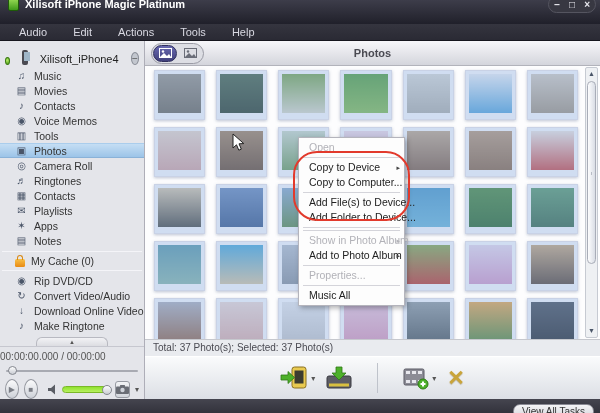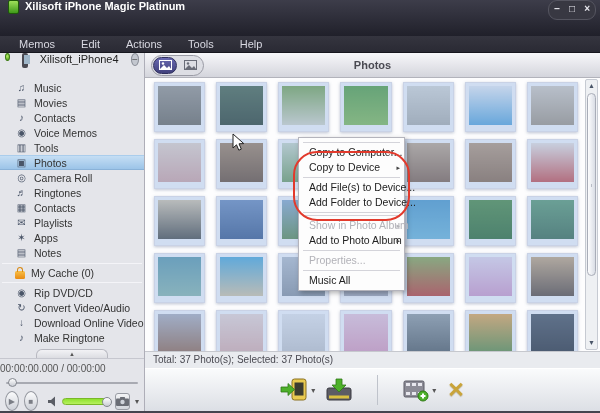--- a/index.html
+++ b/index.html
@@ -1,36 +1,36 @@
 <!DOCTYPE html>
 <html><head>
 <meta charset="utf-8">
 <style>
   * { margin:0; padding:0; box-sizing:border-box; }
   html,body { width:600px; height:413px; font-family:"Liberation Sans", sans-serif; }
   .window { position:relative; width:600px; height:413px; overflow:hidden; background:#e4e5ea; }
 
   
-  .titlebar { height:36px; background:linear-gradient(#3d3d4a,#20202a); display:flex; padding:0 4px 16px 8px; }
+  .titlebar { height:24px; background:linear-gradient(#3d3d4a,#20202a); display:flex; align-items:center; padding:0 4px 16px 8px; }
   .app-icon { width:11px; height:14px; background:linear-gradient(#9fe05a,#3f9a1a); border:1px solid #1e5a08; border-radius:2px; margin-right:6px; }
   .app-title { color:#fff; font-size:11px; font-weight:bold; flex:1; white-space:nowrap; }
   .win-controls { display:flex; background:#383842; border:1px solid #555560; border-radius:9px; padding:1px 5px; gap:9px; }
   .win-btn { color:#e8e8ee; font-size:10px; font-weight:bold; line-height:13px; cursor:default; }
 
   
   .menubar { height:17px; background:linear-gradient(#35353f,#2a2a34); border-bottom:1px solid #16161e; display:flex; align-items:center; padding-left:6px; }
   .menu-item { color:#d9d9e2; font-size:11px; padding:0 13px; line-height:16px; }
 
   
   .content { display:flex; height:358px; }
   .sidebar { width:145px; background:#e4e5ea; border-right:1px solid #aeaeb8; display:flex; flex-direction:column; }
   .main { flex:1; display:flex; flex-direction:column; min-width:0; }
 
   
-  .device-row { height:24px; display:flex; align-items:flex-start; padding:0 5px; gap:12px; }
+  .device-row { height:24px; display:flex; align-items:flex-end; padding:0 5px; gap:12px; }
   .status-dot { width:8px; height:8px; border-radius:50%; background:radial-gradient(circle at 35% 35%, #b8f06a, #4d9a18); border:1px solid #3a7a10; }
   .phone-icon { width:9px; height:15px; background:#4a4a52; border-radius:2px; position:relative; }
   .phone-icon::after { content:''; position:absolute; left:1.5px; top:2px; width:6px; height:9px; background:#9fb6c8; }
   .device-name { font-size:11px; color:#222; flex:1; }
   .eject-btn { width:13px; height:13px; border-radius:50%; background:#c3c7cf; border:1px solid #8a8e98; color:#444; font-size:9px; line-height:11px; text-align:center; }
 
   .nav { padding-top:3px; }
   .nav-item { height:15px; display:flex; align-items:center; padding-left:15px; gap:6px; font-size:10.5px; color:#333; }
   .nav-item.selected { background:linear-gradient(#c5def4,#9cc4e8); border-top:1px solid #aacdec; border-bottom:1px solid #8ab2d8; }
   .nav-icon { width:13px; text-align:center; font-size:10px; color:#4a5568; }
@@ -112,21 +112,21 @@
     <div class="app-icon"></div>
     <div class="app-title">Xilisoft iPhone Magic Platinum</div>
     <div class="win-controls">
       <span class="win-btn">−</span>
       <span class="win-btn">□</span>
       <span class="win-btn">×</span>
     </div>
   </div>
 
   <div class="menubar">
-      <div class="menu-item">Memos</div>
+      <div class="menu-item">Audio</div>
       <div class="menu-item">Edit</div>
       <div class="menu-item">Actions</div>
       <div class="menu-item">Tools</div>
       <div class="menu-item">Help</div>
     </div>
 
   <div class="content">
 
     <div class="sidebar">
       <div class="device-row">
@@ -452,23 +452,24 @@
         </div>
       </div>
     </div>
   </div>
 
   <div class="bottombar">
     <div class="vat-btn">View All Tasks</div>
   </div>
 
   <div class="ctx-menu">
-      <div class="ctx-sep"></div>
+      <div class="ctx-item disabled">Open</div>
+      <div class="ctx-sep"></div>
+      <div class="ctx-item">Copy to Device<span class="ctx-arrow">▸</span></div>
       <div class="ctx-item">Copy to Computer...</div>
-      <div class="ctx-item">Copy to Device<span class="ctx-arrow">▸</span></div>
       <div class="ctx-sep"></div>
       <div class="ctx-item">Add File(s) to Device...</div>
       <div class="ctx-item">Add Folder to Device...</div>
       <div class="ctx-sep"></div>
       <div class="ctx-sep"></div>
       <div class="ctx-item disabled">Show in Photo Album<span class="ctx-arrow">▸</span></div>
       <div class="ctx-item">Add to Photo Album<span class="ctx-arrow">▸</span></div>
       <div class="ctx-sep"></div>
       <div class="ctx-item disabled">Properties...</div>
       <div class="ctx-sep"></div>

